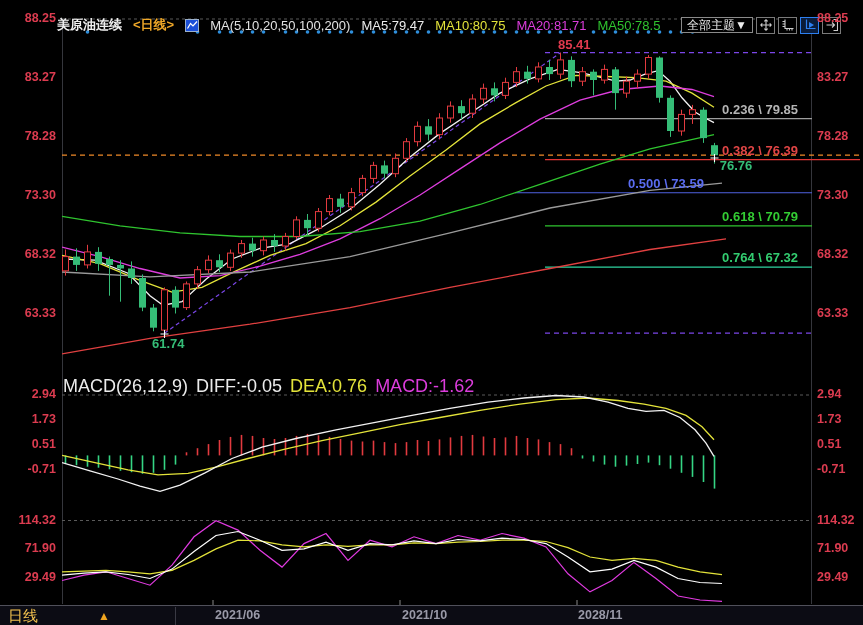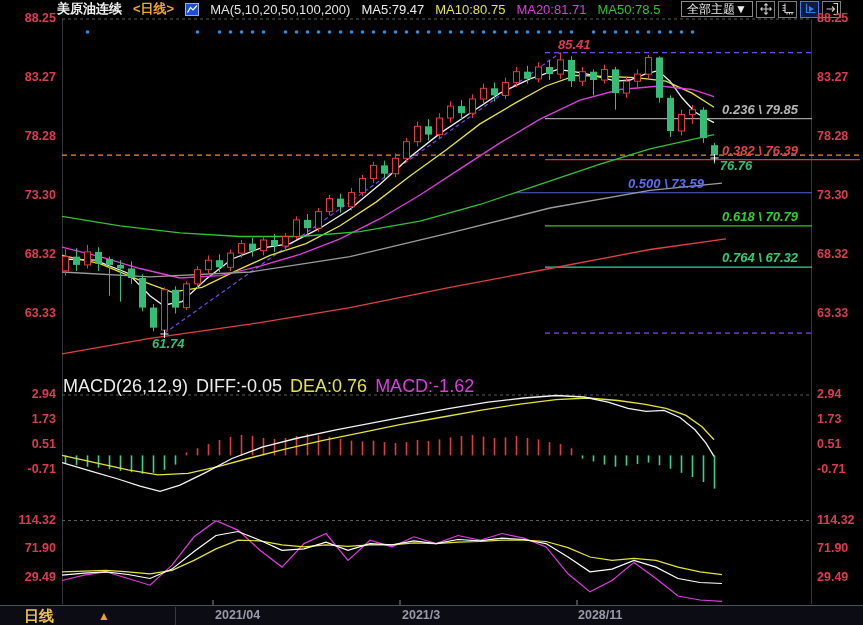--- a/index.html
+++ b/index.html
@@ -1,43 +1,43 @@
 <!DOCTYPE html>
 <html><head>
 <meta charset="utf-8">
 <style>
   html,body{margin:0;padding:0;background:#111;}
   #screen{position:relative;width:863px;height:625px;background:#000;overflow:hidden;
           font-family:"Liberation Sans",sans-serif;}
   #chart-svg{position:absolute;left:0;top:0;}
   
-  #header{position:absolute;left:0;top:0;width:863px;height:18px;display:flex;align-items:center;
+  #header{position:absolute;left:0;top:16px;width:863px;height:18px;display:flex;align-items:center;
           gap:11px;padding-left:57px;box-sizing:border-box;font-size:13px;z-index:5;}
   .t-sym{color:#f0f0f0;font-weight:700;}
   .t-period{color:#f0a828;font-weight:700;}
   .t-ma{color:#e2e2e2;}
   .c-ma5{color:#ececec;} .c-ma10{color:#e3e33a;} .c-ma20{color:#dd3ddd;} .c-ma50{color:#2fc42f;}
   #header .right{margin-left:auto;display:flex;align-items:center;gap:3px;margin-right:22px;}
   #theme-btn{background:#000;border:1px solid #8a8a8a;color:#ececec;font-size:12px;
              font-family:inherit;height:16px;line-height:13px;padding:0 5px;cursor:pointer;}
   .tool-btn{width:17px;height:15px;border:1px solid #7a7a7a;display:inline-flex;align-items:center;
             justify-content:center;background:#000;cursor:pointer;}
   .tool-btn.active{border-color:#2d7ff0;background:#0a1c3a;}
   
   .ind-header{position:absolute;left:63px;font-size:18px;display:flex;gap:8px;z-index:5;}
   #macd-header{top:376px;} #kdj-header{top:500px;}
   .hw{color:#ececec;} .hy{color:#e3e33a;} .hm{color:#dd3ddd;}
   
   #labels{position:absolute;left:0;top:0;width:863px;height:513px;z-index:6;pointer-events:none;}
   .lbl{position:absolute;white-space:nowrap;font:700 12.5px "Liberation Sans",sans-serif;}
-  .lbl.fib{font-size:13px;font-style:italic;}
+  .lbl.fib{font-size:13px;}
   
   #bottom-bar{position:absolute;left:0;top:605px;width:863px;height:20px;background:#0c0c14;
               border-top:1px solid #50505a;box-sizing:border-box;z-index:4;}
-  .period{position:absolute;left:24px;top:1px;color:#f2c14e;font-weight:700;font-size:15px;}
+  .period{position:absolute;left:8px;top:1px;color:#f2c14e;font-weight:400;font-size:15px;}
   .parrow{position:absolute;left:98px;top:3px;color:#f0a520;font-size:12px;}
   .bdiv{position:absolute;left:175px;top:1px;width:1px;height:18px;background:#3a3a44;}
 </style>
 </head>
 <body>
 
 <div id="screen">
 
   <svg id="chart-svg" width="863" height="625" viewBox="0 0 863 625">
       <defs>
@@ -397,17 +397,17 @@
       <div class="lbl " style="left: 2px; top: 569.506px; width: 54px; text-align: right; color: rgb(220, 60, 80);">29.49</div>
       <div class="lbl " style="left: 817px; top: 569.506px; color: rgb(220, 60, 80);">29.49</div>
       <div class="lbl fib" style="left: 628px; top: 101.557px; width: 170px; text-align: right; color: rgb(180, 180, 180);">0.236 \ 79.85</div>
       <div class="lbl fib" style="left: 628px; top: 142.565px; width: 170px; text-align: right; color: rgb(224, 69, 69);">0.382 \ 76.39</div>
       <div class="lbl fib" style="left: 628px; top: 175.75px; width: 170px; text-align: left; color: rgb(90, 108, 240);">0.500 \ 73.59</div>
       <div class="lbl fib" style="left: 628px; top: 208.936px; width: 170px; text-align: right; color: rgb(51, 204, 51);">0.618 \ 70.79</div>
       <div class="lbl fib" style="left: 628px; top: 250.062px; width: 170px; text-align: right; color: rgb(51, 204, 112);">0.764 \ 67.32</div>
       <div class="lbl fib" style="left: 706px; top: 158.179px; width: 60px; text-align: center; color: rgb(53, 189, 119);">76.76</div>
       <div class="lbl fib" style="left: 558px; top: 37px; color: rgb(224, 58, 78);">85.41</div>
       <div class="lbl fib" style="left: 152px; top: 336px; color: rgb(53, 189, 119);">61.74</div>
-      <div class="lbl " style="left: 215px; top: 608px; color: rgb(154, 154, 168);">2021/04</div>
-      <div class="lbl " style="left: 402px; top: 608px; color: rgb(154, 154, 168);">2021/3</div>
+      <div class="lbl " style="left: 215px; top: 608px; color: rgb(154, 154, 168);">2021/06</div>
+      <div class="lbl " style="left: 402px; top: 608px; color: rgb(154, 154, 168);">2021/10</div>
       <div class="lbl " style="left: 578px; top: 608px; color: rgb(154, 154, 168);">2028/11</div>
     </div>
 </div>
 
 </body></html>

